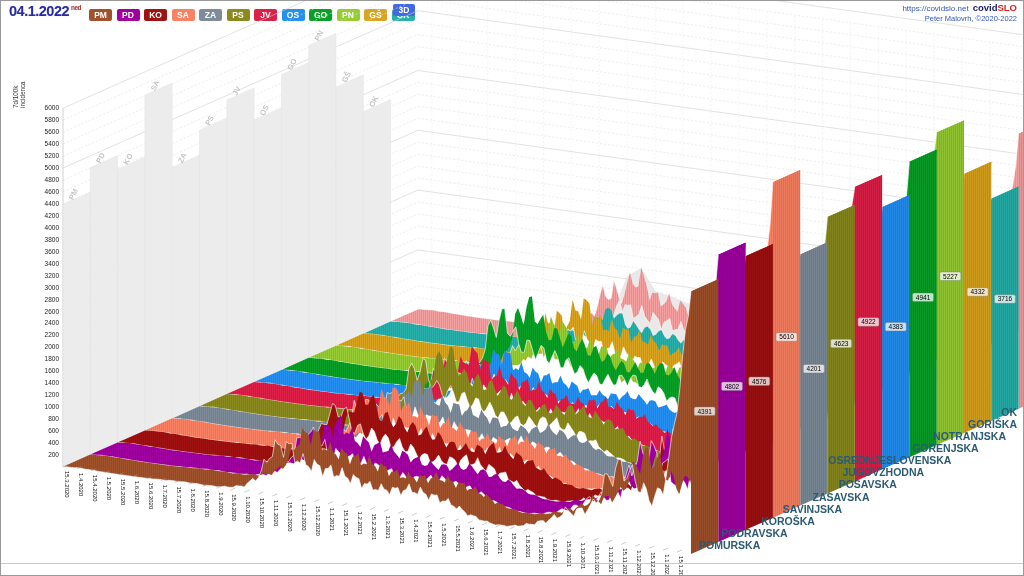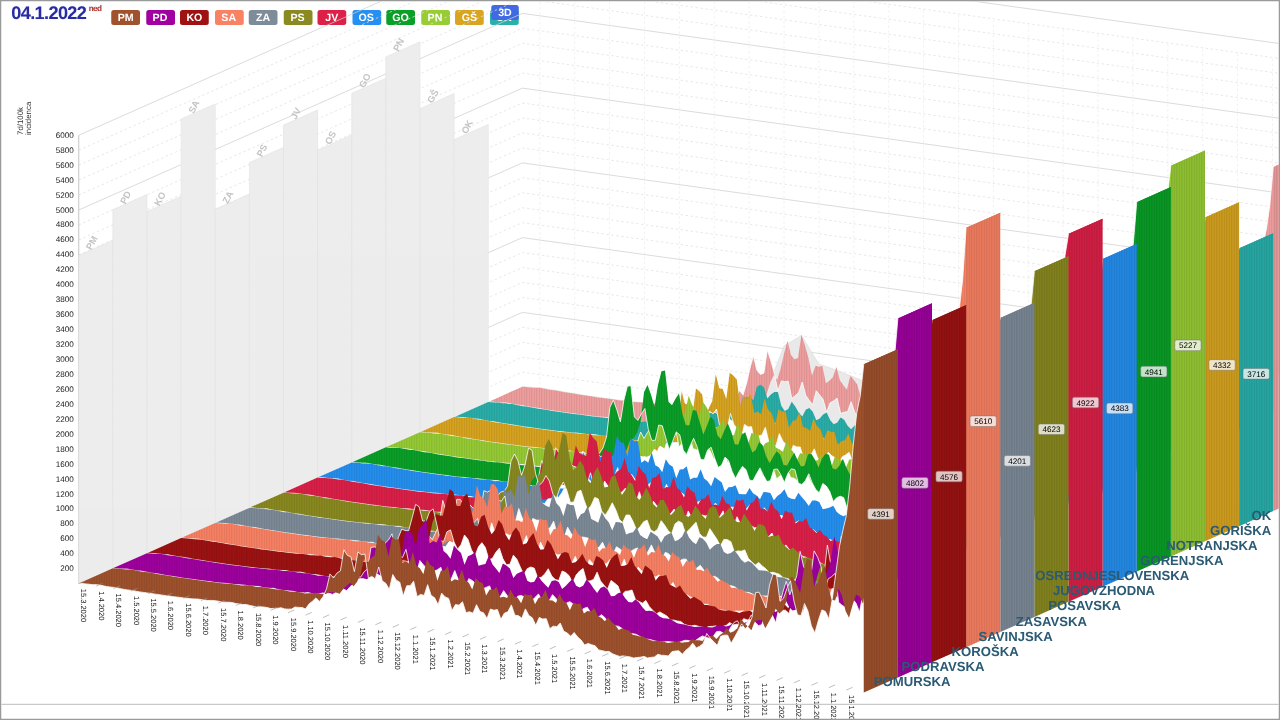--- a/index.html
+++ b/index.html
@@ -23,20 +23,24 @@
   #bottomline{position:absolute;left:0;top:562px;width:100%;border-top:1px solid #c9c9c9;}
 </style>
 </head>
 <body>
 
 <div id="frame">
   <div id="topbar">
     <div id="cur-date"><span>04.1.2022</span><sup>ned</sup></div>
     <div id="region-buttons"><span class="rbtn" style="background: rgb(160, 82, 45);">PM</span><span class="rbtn" style="background: rgb(160, 0, 160);">PD</span><span class="rbtn" style="background: rgb(158, 18, 18);">KO</span><span class="rbtn" style="background: rgb(250, 130, 100);">SA</span><span class="rbtn" style="background: rgb(126, 140, 153);">ZA</span><span class="rbtn" style="background: rgb(138, 138, 32);">PS</span><span class="rbtn" style="background: rgb(220, 32, 72);">JV</span><span class="rbtn" style="background: rgb(37, 144, 240);">OS</span><span class="rbtn" style="background: rgb(10, 160, 40);">GO</span><span class="rbtn" style="background: rgb(151, 204, 53);">PN</span><span class="rbtn" style="background: rgb(217, 165, 32);">GŠ</span><span class="rbtn" style="background: rgb(42, 176, 171);">OK</span></div>
     <div id="mode-btn" class="rbtn" style="background: rgb(65, 105, 225);">3D</div>
+    <div id="brandbox">
+      <div id="brand-line1"><span>https://covidslo.net</span><span id="brand-name"><span id="brand-covid">covid</span><span id="brand-slo">SLO</span></span></div>
+      <div id="brand-line2">Peter Malovrh, ©2020-2022</div>
+    </div>
   </div>
   <svg id="chart" width="1024" height="576" viewBox="0 0 1024 576">
     <defs>
       <pattern id="hatch" width="2" height="4" patternUnits="userSpaceOnUse">
         <path d="M0.5,0 V4" stroke="rgba(0,0,0,0.13)" stroke-width="0.7"></path>
       </pattern>
     </defs>
     <g id="glayer">
         <path d="M62,454.04 L416.90000000000003,296.74000000000007 L1044.9,383.74000000000007" fill="none" stroke="#e0e0e0" stroke-width="0.6" stroke-dasharray="2,2"></path>
         <path d="M62,442.08 L416.90000000000003,284.78000000000003 L1044.9,371.78000000000003" fill="none" stroke="#e0e0e0" stroke-width="0.6" stroke-dasharray="2,2"></path>

